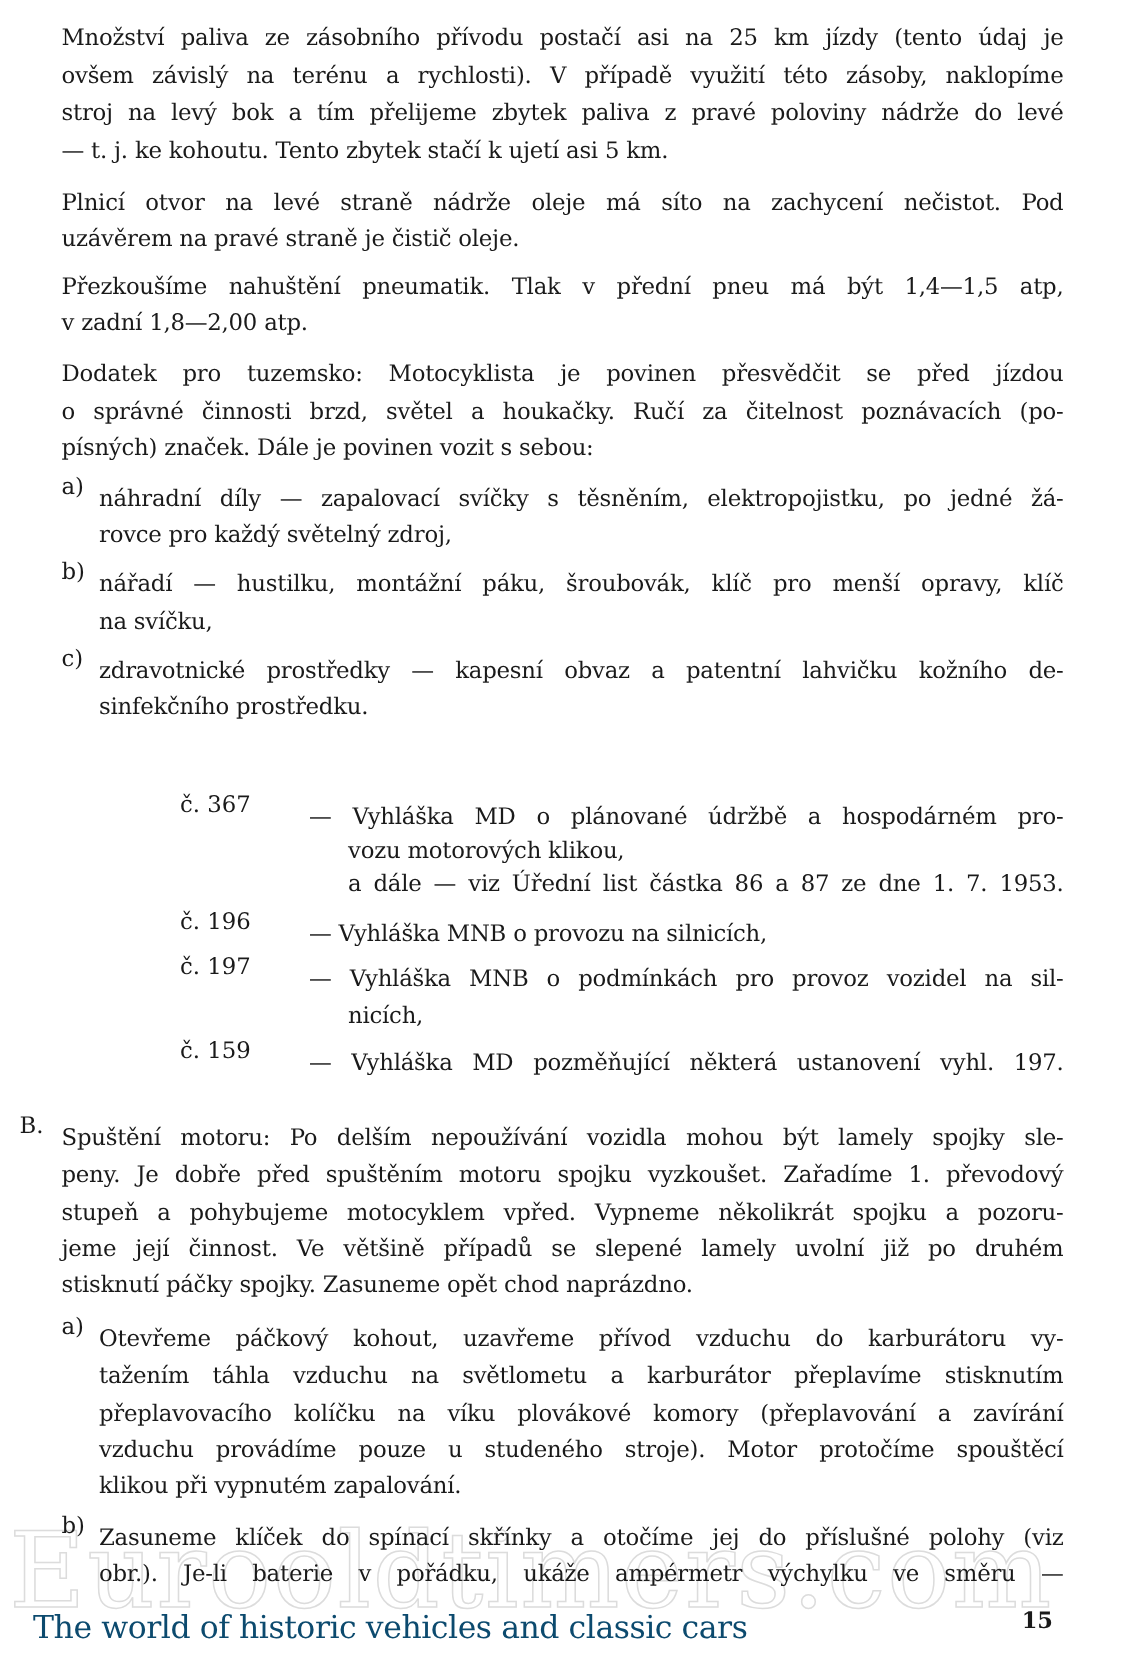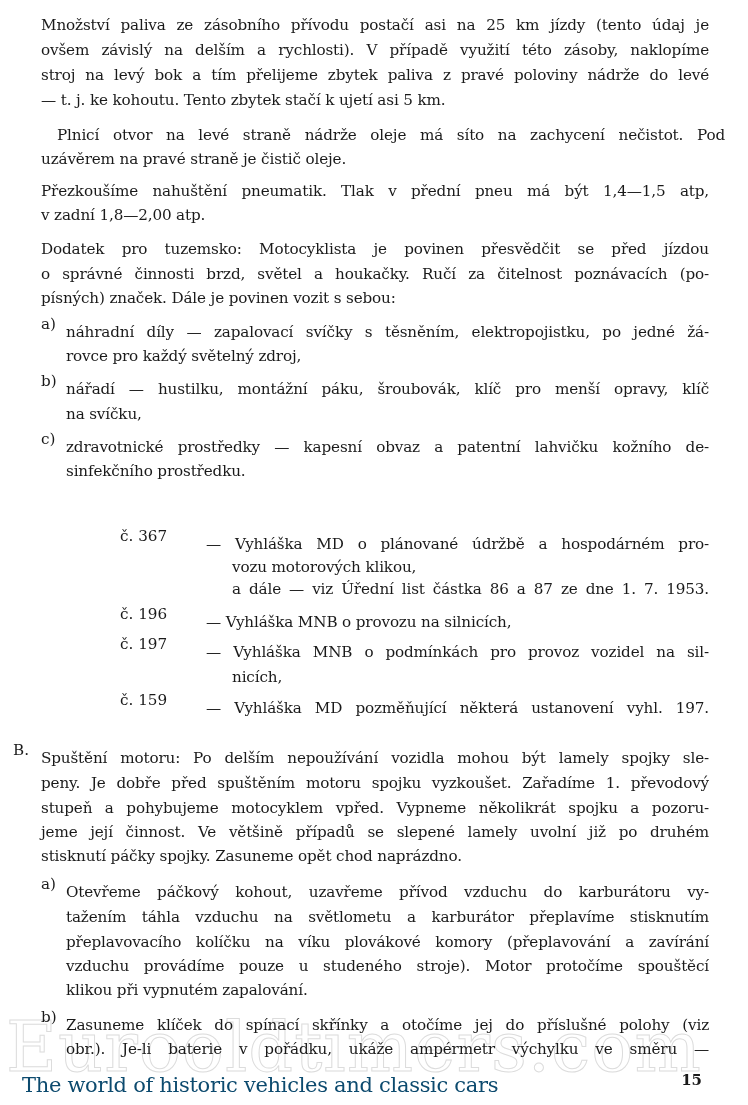--- a/index.html
+++ b/index.html
@@ -31,27 +31,27 @@
 </head>
 <body>
 
 <div class="page">
 
   <div class="wm-big">Eurooldtimers.com</div>
   <div class="wm-small">The world of historic vehicles and classic cars</div>
 
   <div>
     <div class="line just" style="left:41px;top:7px;width:668px">Množství paliva ze zásobního přívodu postačí asi na 25 km jízdy (tento údaj je</div>
-    <div class="line just" style="left:41px;top:32px;width:668px">ovšem závislý na delším a rychlosti). V případě využití této zásoby, naklopíme</div>
+    <div class="line just" style="left:41px;top:32px;width:668px">ovšem závislý na terénu a rychlosti). V případě využití této zásoby, naklopíme</div>
     <div class="line just" style="left:41px;top:57px;width:668px">stroj na levý bok a tím přelijeme zbytek paliva z pravé poloviny nádrže do levé</div>
     <div class="line" style="left:41px;top:82px">— t. j. ke kohoutu. Tento zbytek stačí k ujetí asi 5 km.</div>
   </div>
 
   <div>
-    <div class="line just" style="left:57px;top:117px;width:668px">Plnicí otvor na levé straně nádrže oleje má síto na zachycení nečistot. Pod</div>
+    <div class="line just" style="left:41px;top:117px;width:668px">Plnicí otvor na levé straně nádrže oleje má síto na zachycení nečistot. Pod</div>
     <div class="line" style="left:41px;top:141px">uzávěrem na pravé straně je čistič oleje.</div>
   </div>
 
   <div>
     <div class="line just" style="left:41px;top:173px;width:668px">Přezkoušíme nahuštění pneumatik. Tlak v přední pneu má být 1,4—1,5 atp,</div>
     <div class="line" style="left:41px;top:197px">v zadní 1,8—2,00 atp.</div>
   </div>
 
   <div>
     <div class="line just" style="left:41px;top:231px;width:668px"><span class="bold">Dodatek pro tuzemsko:</span><span> Motocyklista je povinen přesvědčit se před jízdou</span></div>

